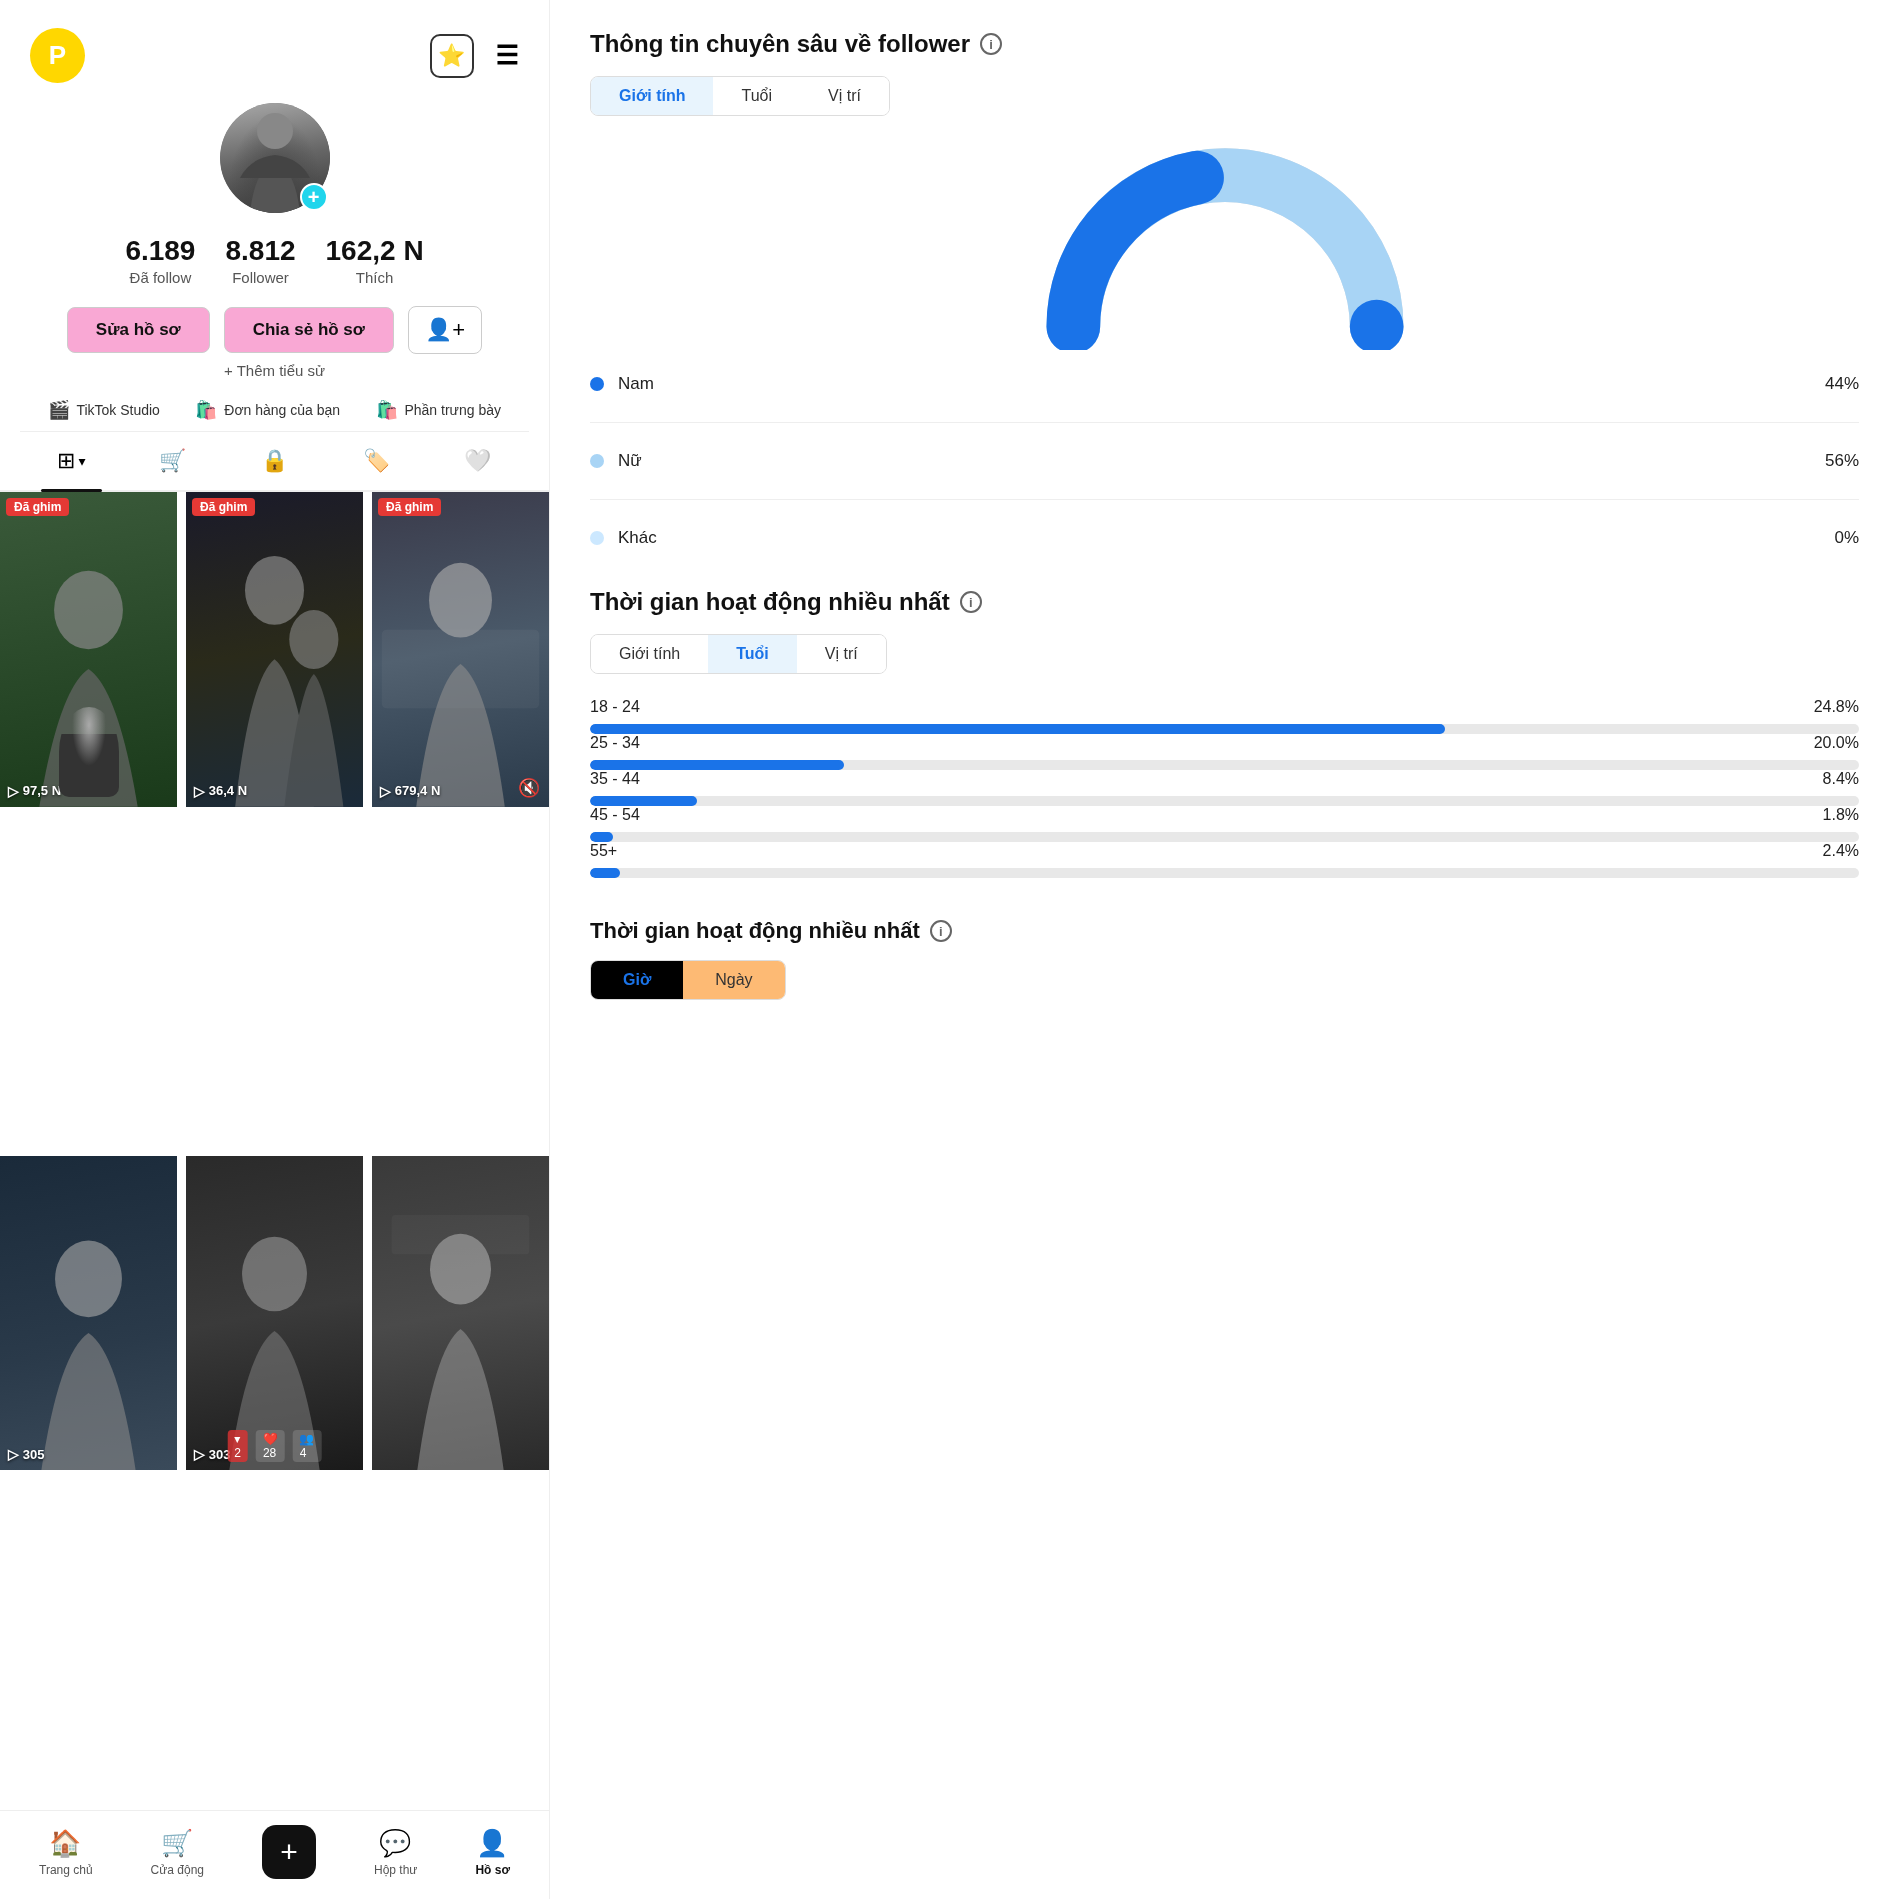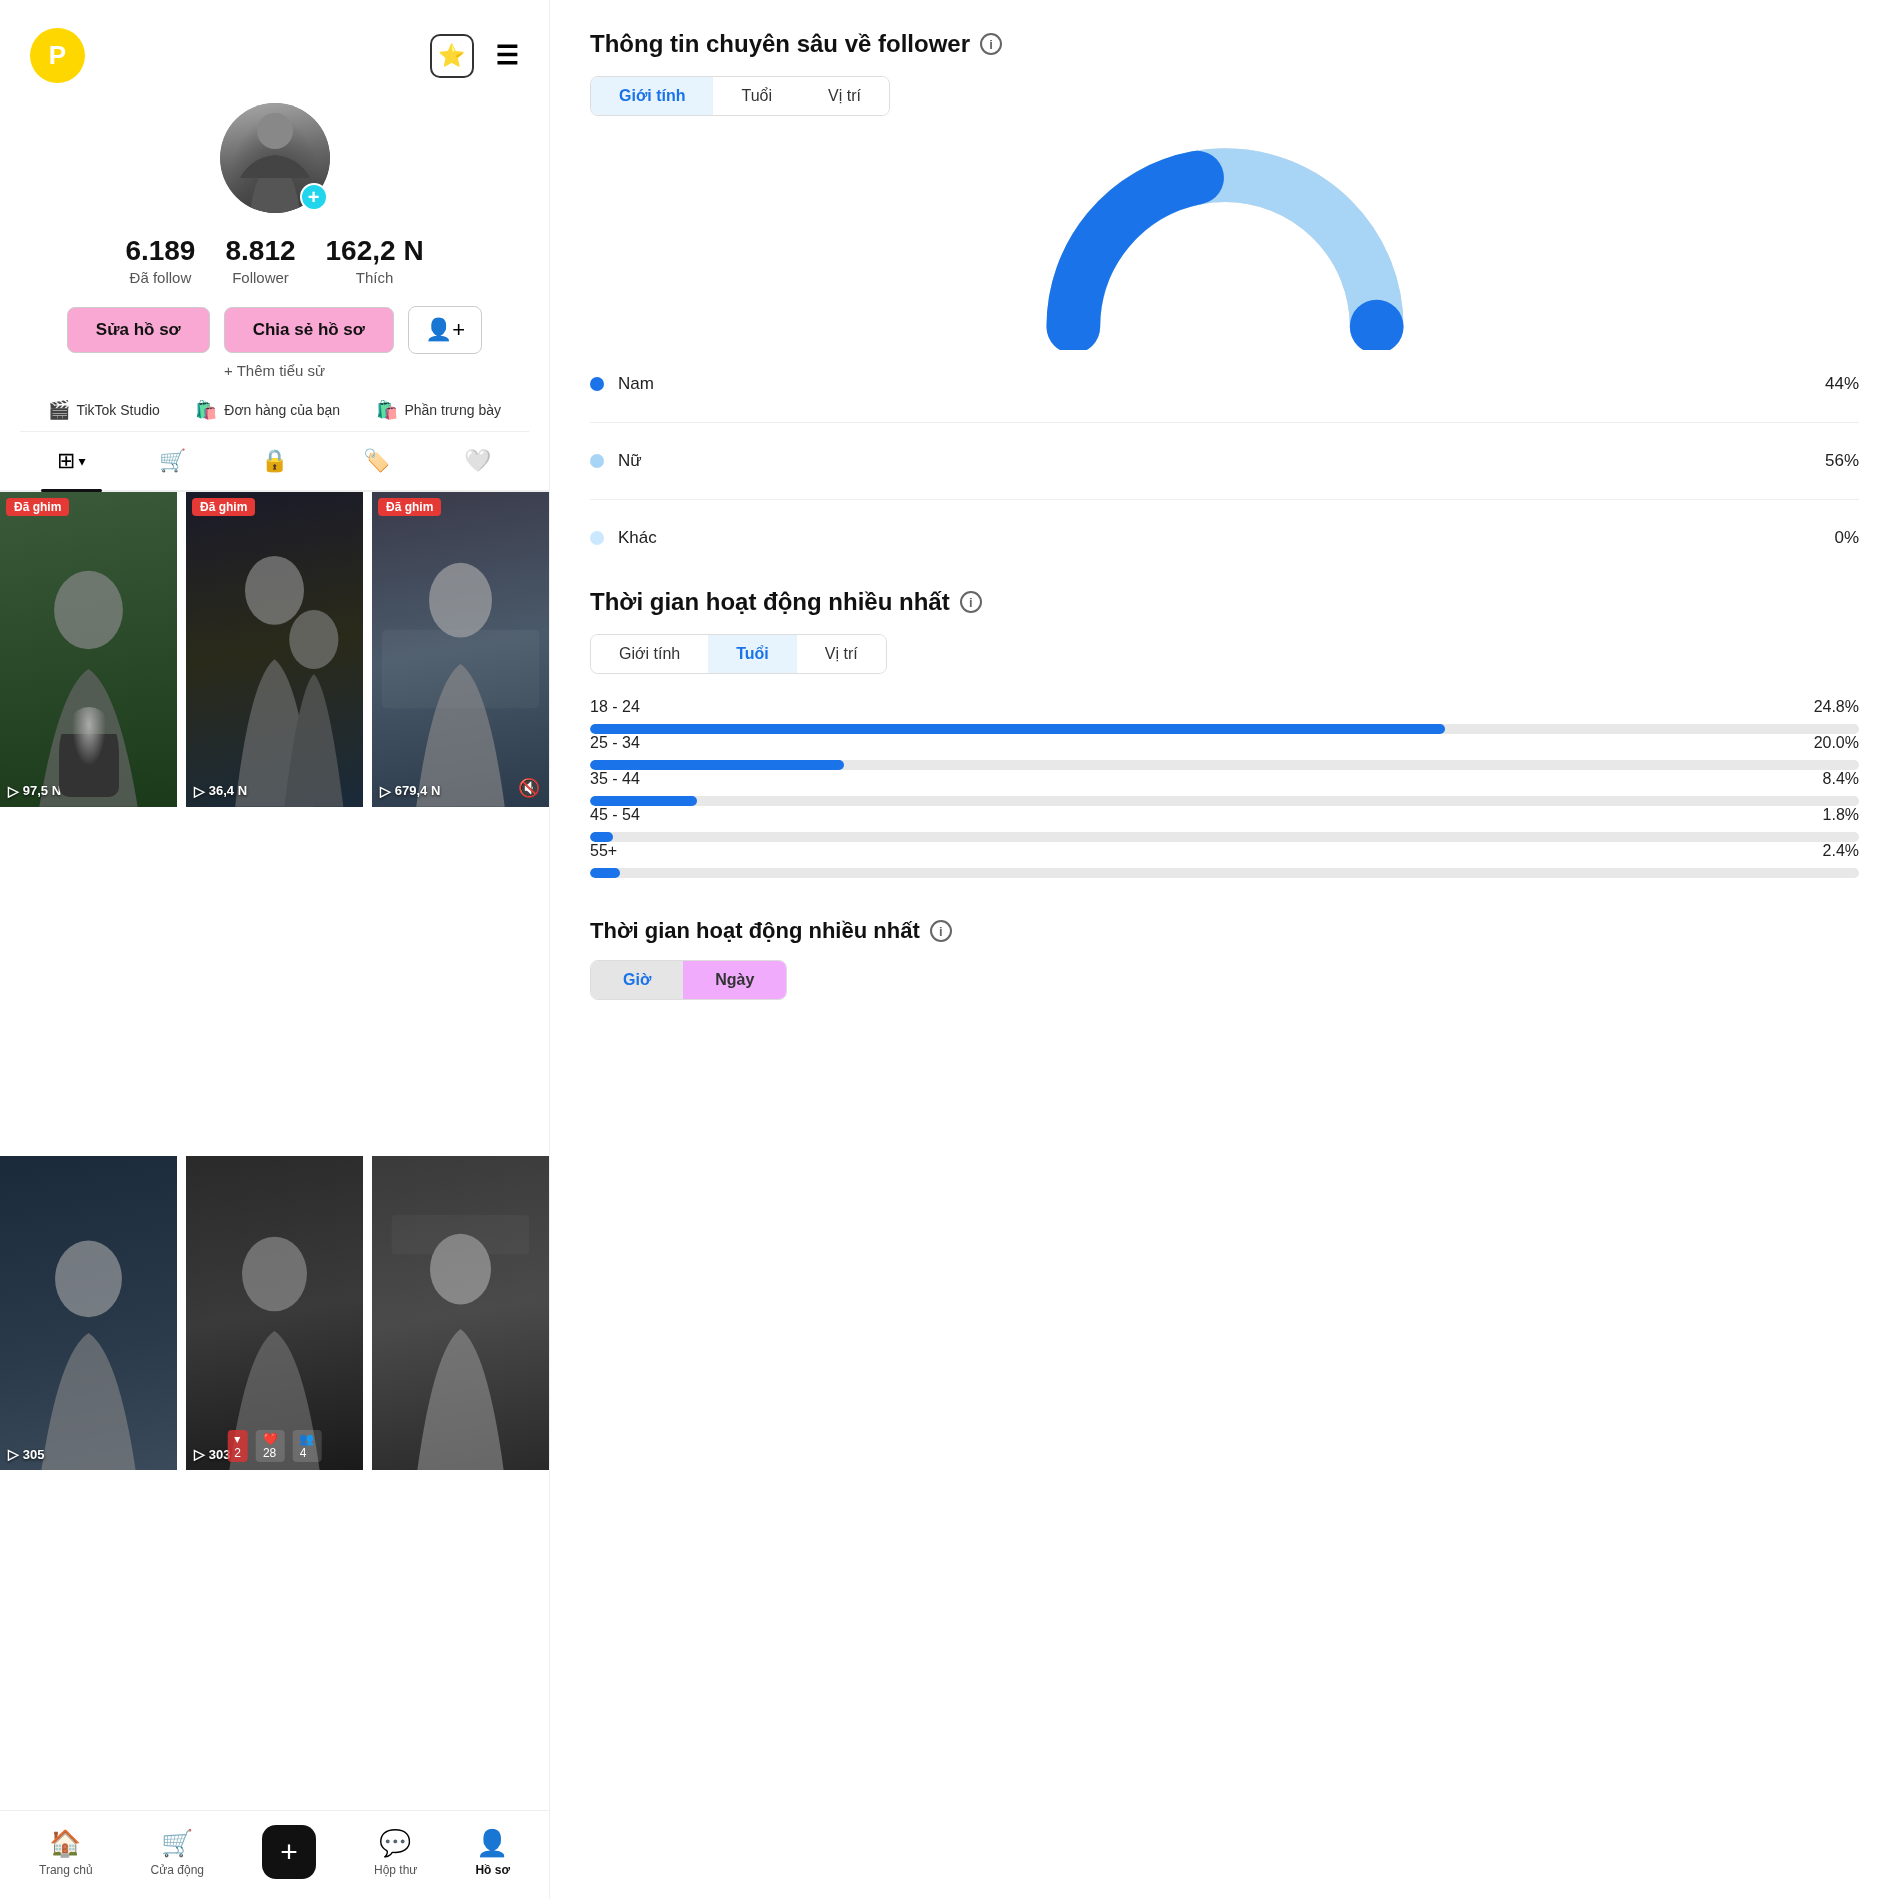--- a/index.html
+++ b/index.html
@@ -374,27 +374,27 @@
       gap: 0;
       border: 1px solid #ddd;
       border-radius: 8px;
       overflow: hidden;
       width: fit-content;
     }
     .time-pill {
       padding: 10px 32px;
       font-size: 16px;
       cursor: pointer;
-      background: #f0abfc;
+      background: #fdba74;
       color: #333;
       border: none;
-      font-weight: 700;
+      font-weight: 400;
     }
     .time-pill.active {
-      background: #e5e5e5;
+      background: #000000;
       color: #1a73e8;
       font-weight: 600;
     }
   </style>
 </head>
 <body>
 
 <div class="left-panel">
 
   <div class="top-bar">

